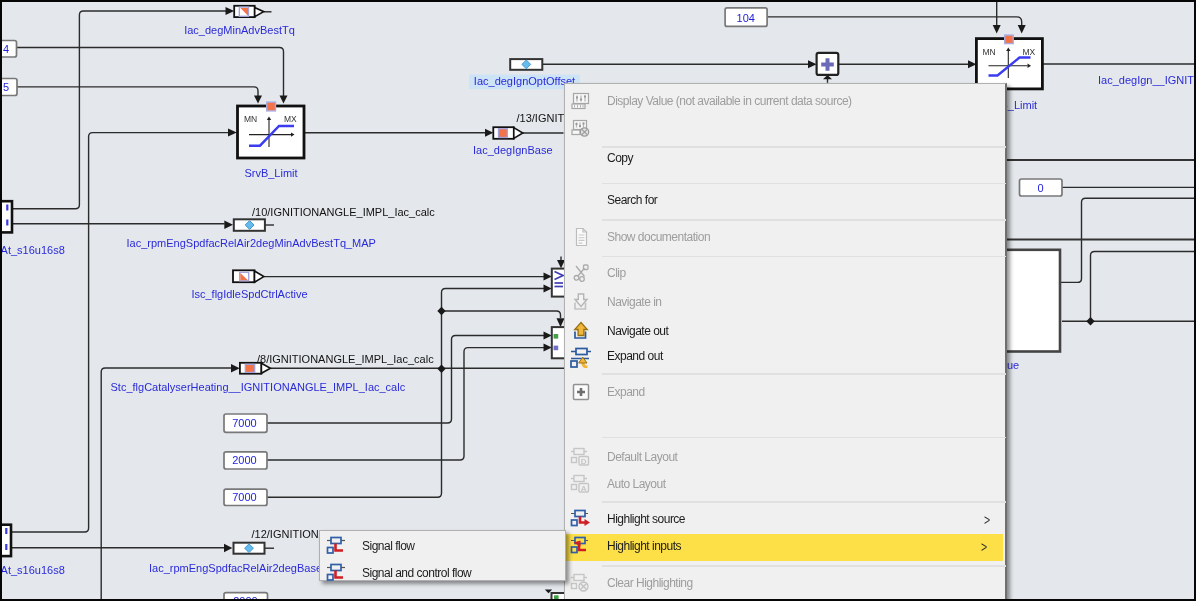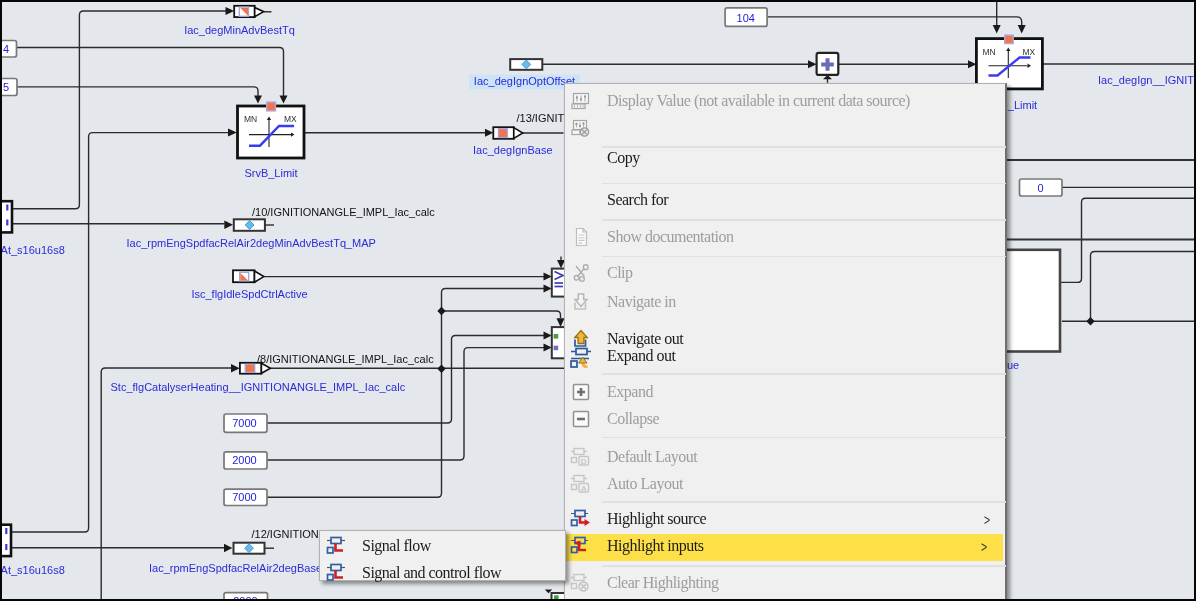--- a/index.html
+++ b/index.html
@@ -4,22 +4,22 @@
 <style>
 html,body{margin:0;padding:0;}
 #stage{position:relative;width:1196px;height:601px;background:#e4e8ec;overflow:hidden;
   font-family:"Liberation Sans",sans-serif;}
 #diag{position:absolute;left:0;top:0;}
 .panel{position:absolute;background:#f0f0f0;border:1px solid #b0b0b0;
   box-shadow:2.5px 3px 4px rgba(0,0,0,.42);box-sizing:border-box;}
 .mi{position:absolute;left:0;right:0;height:27px;}
 .mi .ic{position:absolute;left:5px;top:50%;transform:translateY(-50%);width:26px;height:22px;}
 .mi .tx{position:absolute;left:42.5px;top:50%;
-  font-size:16px;color:#1c1c1c;white-space:nowrap;letter-spacing:-0.5px;
-  transform:translateY(calc(-50% - 1.5px));font-family:Liberation Serif, serif;}
+  font-size:12px;color:#1c1c1c;white-space:nowrap;letter-spacing:-0.5px;
+  transform:translateY(calc(-50% - 1.5px));}
 .mi.dis .tx{color:#9d9d9d;}
 .mi .ar{position:absolute;right:14px;top:50%;transform:translateY(-50%) scaleX(.75);
   font-size:14px;color:#333;}
 .mi.hl{background:#fde047;right:2.5px;}
 .sep{position:absolute;left:37px;width:404px;height:1.5px;background:#e0e0e0;}
 .frame{position:absolute;background:#060606;}
 </style>
 </head>
 <body>
 <div id="stage">
@@ -315,21 +315,21 @@
           </svg></span>
         <span class="tx">Clip</span>
       </div>
   <div class="mi dis" style="top:205.5px">
         <span class="ic"><svg width="24" height="20" viewBox="0 0 24 20">
             <path d="M5,10.5 V17 H15.5 V10.5" fill="none" stroke="#c2c2c2" stroke-width="1.6"></path>
             <path d="M8.3,2 H13.7 V7.5 H17 L11,14.5 L5,7.5 H8.3 Z" fill="#f3f3f3" stroke="#b5b5b5" stroke-width="1.4"></path>
           </svg></span>
         <span class="tx">Navigate in</span>
       </div>
-  <div class="mi" style="top:243px">
+  <div class="mi" style="top:235px">
         <span class="ic"><svg width="24" height="20" viewBox="0 0 24 20">
             <path d="M5,10.5 V17 H15.5 V10.5" fill="none" stroke="#2a5a9e" stroke-width="1.7"></path>
             <path d="M11,1.5 L17.3,8.5 H13.9 V14.5 H8.1 V8.5 H4.7 Z" fill="#f2b63c" stroke="#96710f" stroke-width="1.3"></path>
           </svg></span>
         <span class="tx">Navigate out</span>
       </div>
   <div class="mi" style="top:259.5px">
         <span class="ic"><svg width="24" height="22" viewBox="0 0 24 22">
             <path d="M1,5.5 H6 M17,5.5 H21" stroke="#2a5a9e" stroke-width="1.5" fill="none"></path>
             <rect x="6" y="2.5" width="11" height="6" fill="none" stroke="#2a5a9e" stroke-width="1.7"></rect>
@@ -341,27 +341,20 @@
         <span class="tx">Expand out</span>
       </div>
   <div class="sep" style="top:289.5px"></div>
   <div class="mi dis" style="top:295.5px">
         <span class="ic"><svg width="24" height="20" viewBox="0 0 24 20">
             <rect x="3.5" y="2.5" width="15" height="15" rx="1" fill="#fbfbfb" stroke="#919191" stroke-width="1.5"></rect>
             <path d="M11,6 V14 M7,10 H15" stroke="#6e6e6e" stroke-width="2.6" fill="none"></path>
           </svg></span>
         <span class="tx">Expand</span>
       </div>
-  <div class="mi dis" style="top:322.5px">
-        <span class="ic"><svg width="24" height="20" viewBox="0 0 24 20">
-            <rect x="3.5" y="2.5" width="15" height="15" rx="1" fill="#fbfbfb" stroke="#919191" stroke-width="1.5"></rect>
-            <path d="M7,10 H15" stroke="#6e6e6e" stroke-width="2.6" fill="none"></path>
-          </svg></span>
-        <span class="tx">Collapse</span>
-      </div>
   <div class="sep" style="top:353px"></div>
   <div class="mi dis" style="top:360.5px">
         <span class="ic"><svg width="24" height="20" viewBox="0 0 24 20">
             <g stroke="#c6c6c6" stroke-width="1.4" fill="none">
               <path d="M1,4.5 H4 M14,4.5 H17"></path>
               <rect x="4" y="1.5" width="10" height="6"></rect>
               <rect x="1.5" y="10.5" width="5" height="5"></rect>
               <path d="M1,13 H1.5"></path>
               <rect x="9" y="9.5" width="9.5" height="8.5" rx="1"></rect>
             </g>

